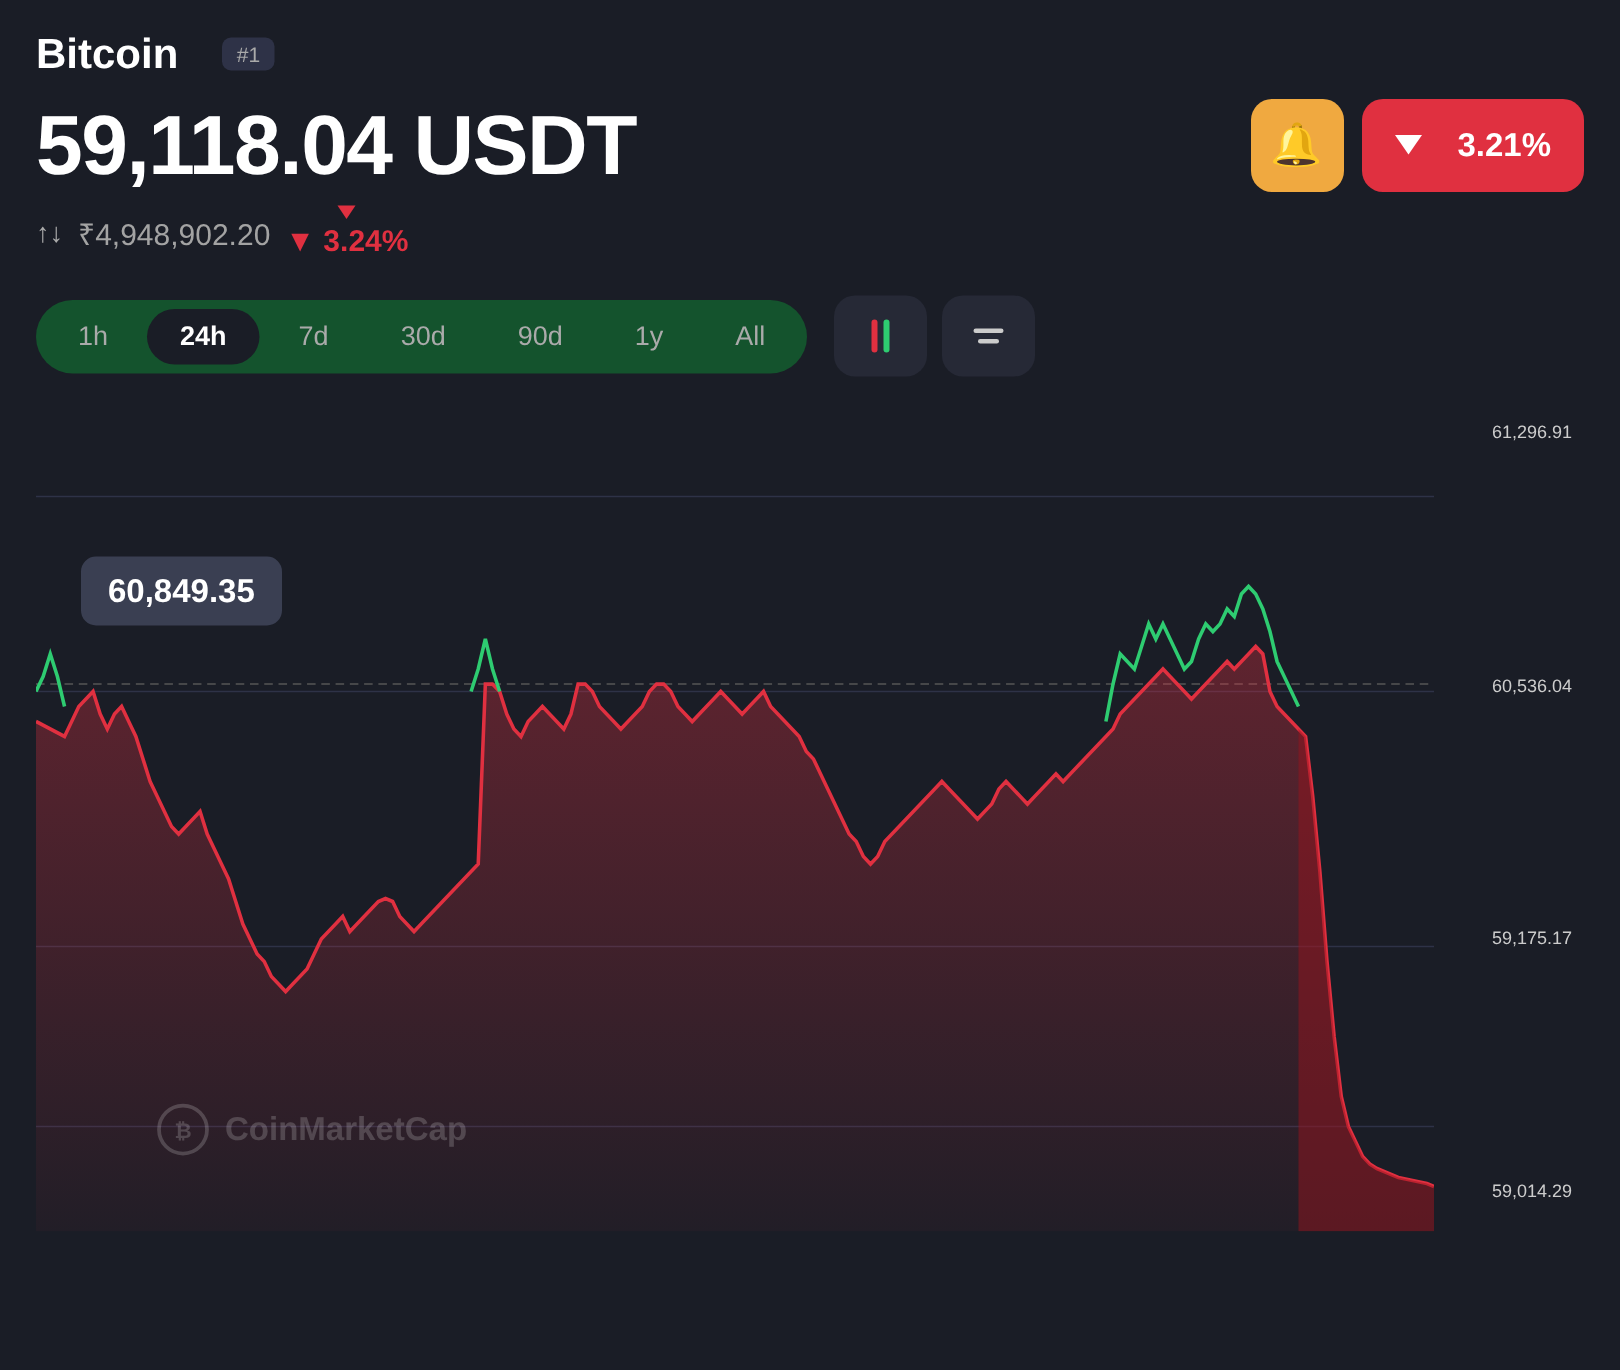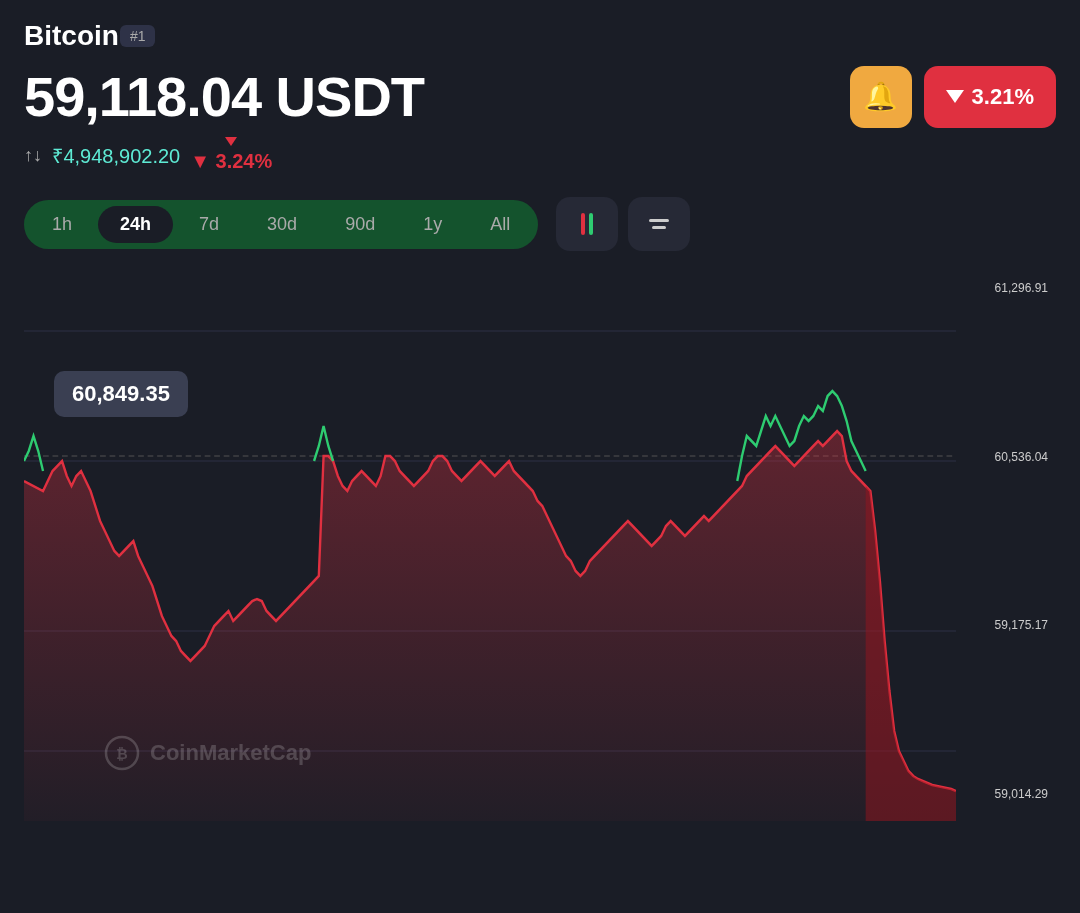--- a/index.html
+++ b/index.html
@@ -10,21 +10,21 @@
       width: 1080px;
       height: 913px;
       overflow: hidden;
     }
     .container {
       padding: 20px 24px 0 24px;
     }
     .header-row {
       display: flex;
       align-items: center;
-      gap: 1px;
+      gap: 29px;
       margin-bottom: 12px;
     }
     .coin-name {
       font-size: 28px;
       font-weight: 700;
       color: #fff;
     }
     .rank-badge {
       background: #2e3247;
       color: #aaa;
@@ -62,21 +62,21 @@
       font-size: 28px;
     }
     .change-btn {
       background: #e03040;
       border: none;
       border-radius: 14px;
       padding: 0 22px;
       height: 62px;
       display: flex;
       align-items: center;
-      gap: 8px;
+      gap: 24px;
       cursor: pointer;
       font-size: 22px;
       font-weight: 700;
       color: #fff;
     }
     .change-btn .arrow-down {
       width: 0;
       height: 0;
       border-left: 9px solid transparent;
       border-right: 9px solid transparent;
@@ -88,21 +88,21 @@
       gap: 10px;
       font-size: 20px;
       color: #aaa;
       margin-bottom: 24px;
     }
     .sub-price-row .updown-icon {
       color: #aaa;
       font-size: 18px;
     }
     .sub-price-row .inr-price {
-      color: #5eead4;
+      color: #a3a3a3;
     }
     .sub-price-row .change-negative {
       color: #e03040;
       font-weight: 600;
       display: flex;
       align-items: center;
       gap: 4px;
       flex-direction: column;
     }
     .sub-price-row .small-arrow-down {

